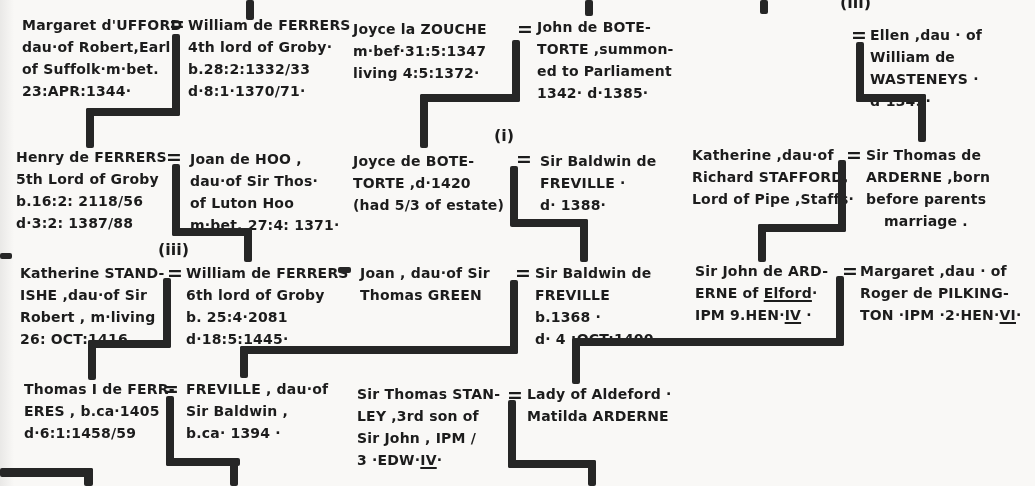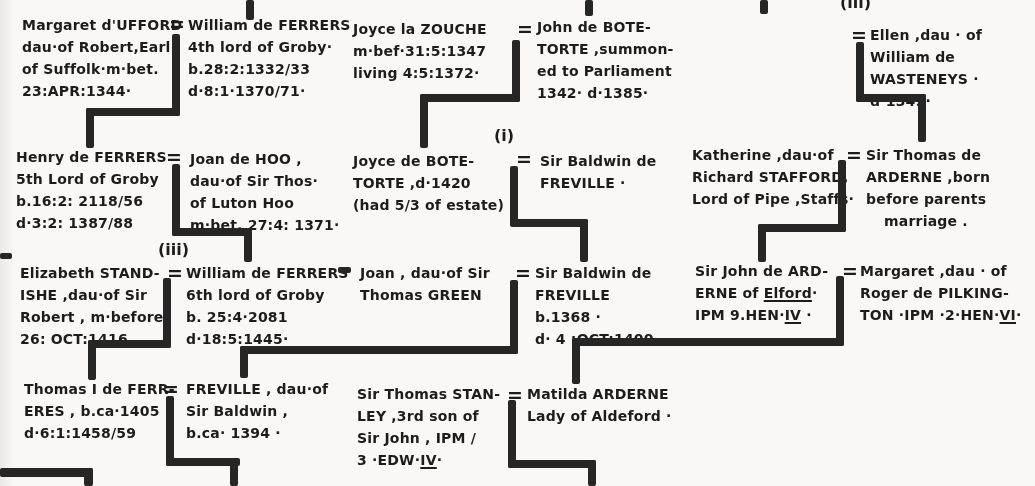--- a/index.html
+++ b/index.html
@@ -103,20 +103,21 @@
   <div class="blk" style="left:353px;top:150px">
     <div class="line">Joyce de BOTE-</div>
     <div class="line">TORTE ,d·1420</div>
     <div class="line">(had 5/3 of estate)</div>
   </div>
   <div class="ann" style="left:494px;top:126px">(i)</div>
   <div class="eq" style="left:516px;top:148px">=</div>
   <div class="blk" style="left:540px;top:150px">
     <div class="line">Sir Baldwin de</div>
     <div class="line">FREVILLE ·</div>
+    <div class="line">d· 1388·</div>
   </div>
 
   <div class="blk" style="left:692px;top:144px">
     <div class="line">Katherine ,dau·of</div>
     <div class="line">Richard STAFFORD,</div>
     <div class="line">Lord of Pipe ,Staffs·</div>
   </div>
   <div class="eq" style="left:846px;top:144px">=</div>
   <div class="blk" style="left:866px;top:144px">
     <div class="line">Sir Thomas de</div>
@@ -133,23 +134,23 @@
   <div class="ln" style="left:510px;top:219px;width:78px;height:8px"></div>
   <div class="ln" style="left:580px;top:219px;width:8px;height:43px"></div>
 
   <div class="ln" style="left:838px;top:160px;width:8px;height:72px"></div>
   <div class="ln" style="left:758px;top:224px;width:88px;height:8px"></div>
   <div class="ln" style="left:758px;top:224px;width:8px;height:38px"></div>
 
   <div class="ann" style="left:158px;top:240px">(iii)</div>
   <div class="ln" style="left:0;top:253px;width:12px;height:6px"></div>
   <div class="blk" style="left:20px;top:262px">
-    <div class="line">Elizabeth STAND-</div>
+    <div class="line">Katherine STAND-</div>
     <div class="line">ISHE ,dau·of Sir</div>
-    <div class="line">Robert , m·before</div>
+    <div class="line">Robert , m·living</div>
     <div class="line">26: OCT:1416</div>
   </div>
   <div class="eq" style="left:167px;top:262px">=</div>
   <div class="blk" style="left:186px;top:262px">
     <div class="line">William de FERRERS</div>
     <div class="line">6th lord of Groby</div>
     <div class="line">b. 25:4·2081</div>
     <div class="line">d·18:5:1445·</div>
   </div>
 
@@ -203,22 +204,22 @@
   </div>
 
   <div class="blk" style="left:357px;top:383px">
     <div class="line">Sir Thomas STAN-</div>
     <div class="line">LEY ,3rd son of</div>
     <div class="line">Sir John , IPM /</div>
     <div class="line">3 ·EDW·<u>IV</u>·</div>
   </div>
   <div class="eq" style="left:507px;top:384px">=</div>
   <div class="blk" style="left:527px;top:383px">
+    <div class="line">Lady of Aldeford ·</div>
     <div class="line">Matilda ARDERNE</div>
-    <div class="line">Lady of Aldeford ·</div>
   </div>
 
   <div class="ln" style="left:166px;top:396px;width:8px;height:70px"></div>
   <div class="ln" style="left:166px;top:458px;width:74px;height:8px"></div>
   <div class="ln" style="left:230px;top:458px;width:8px;height:28px"></div>
 
   <div class="ln" style="left:508px;top:400px;width:8px;height:68px"></div>
   <div class="ln" style="left:508px;top:460px;width:88px;height:8px"></div>
   <div class="ln" style="left:588px;top:460px;width:8px;height:26px"></div>
 

